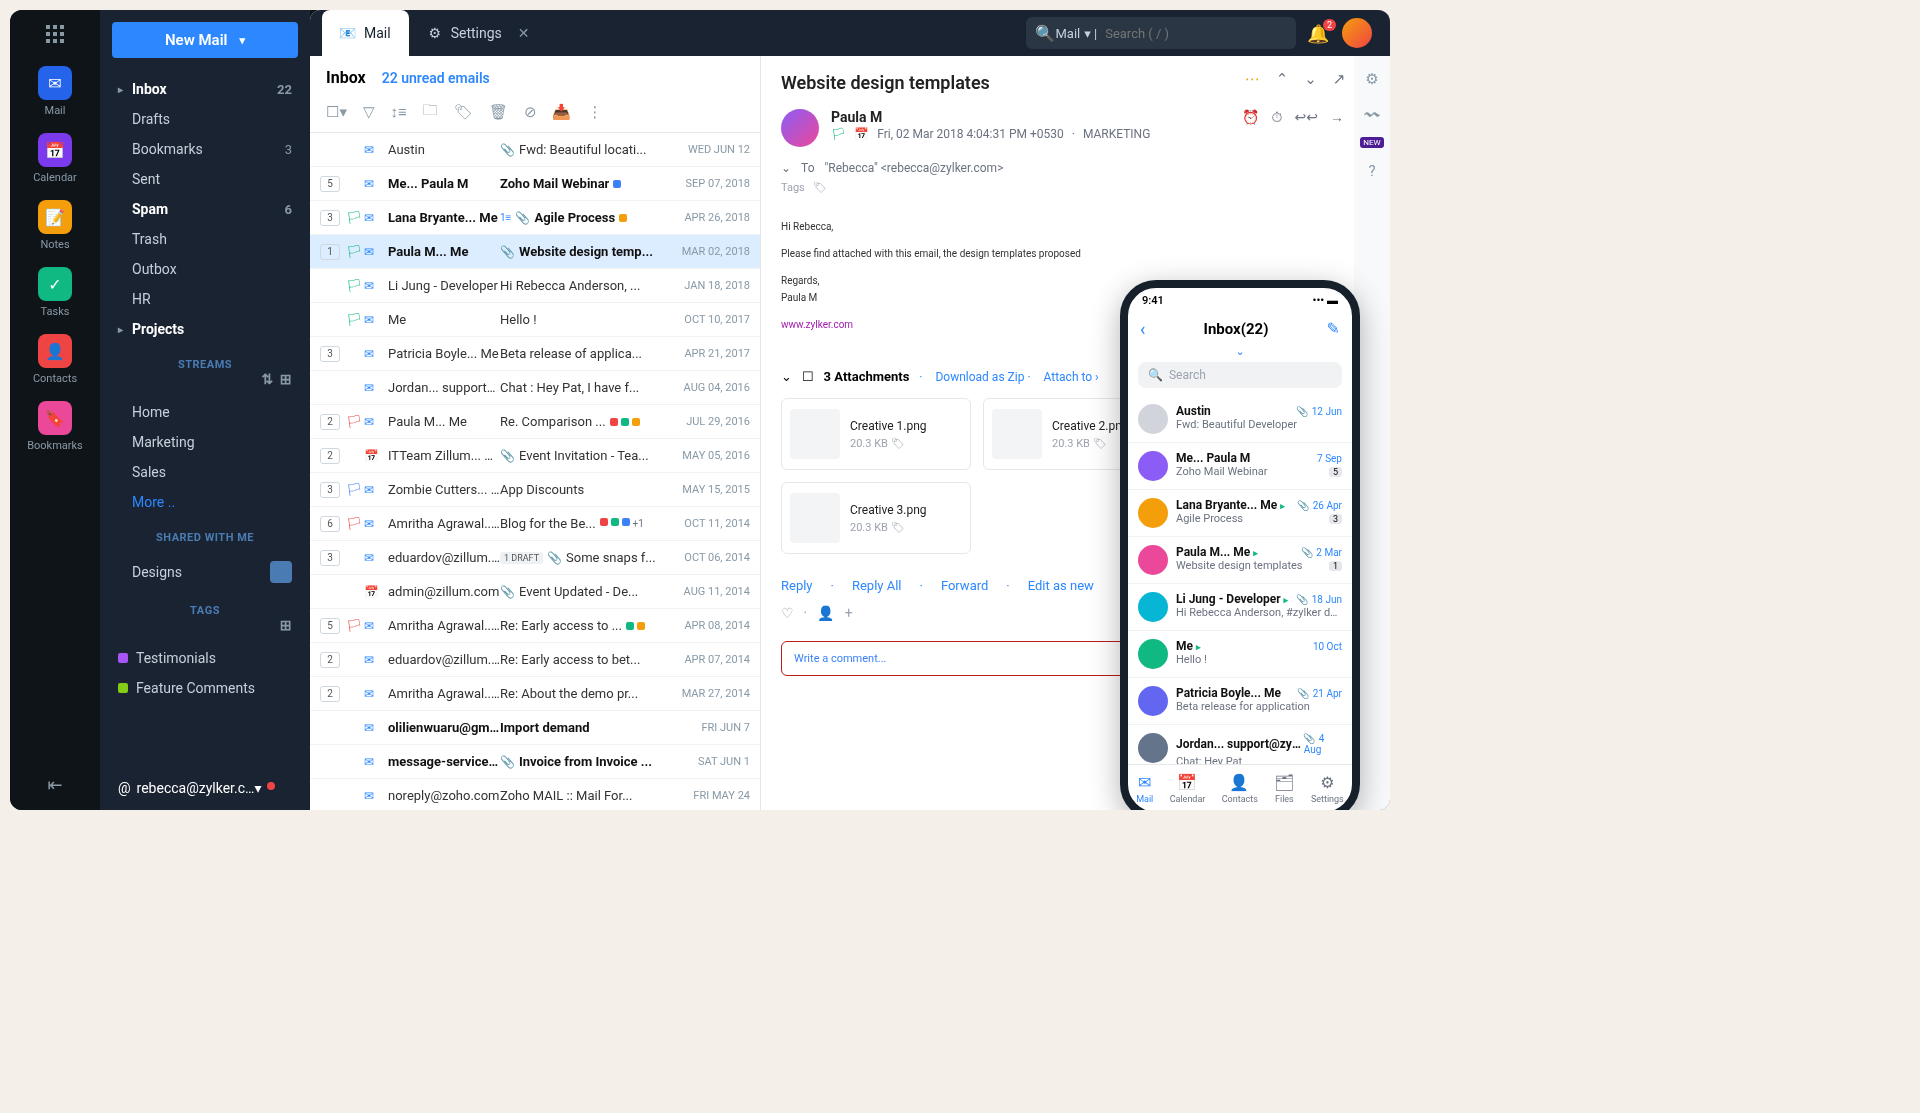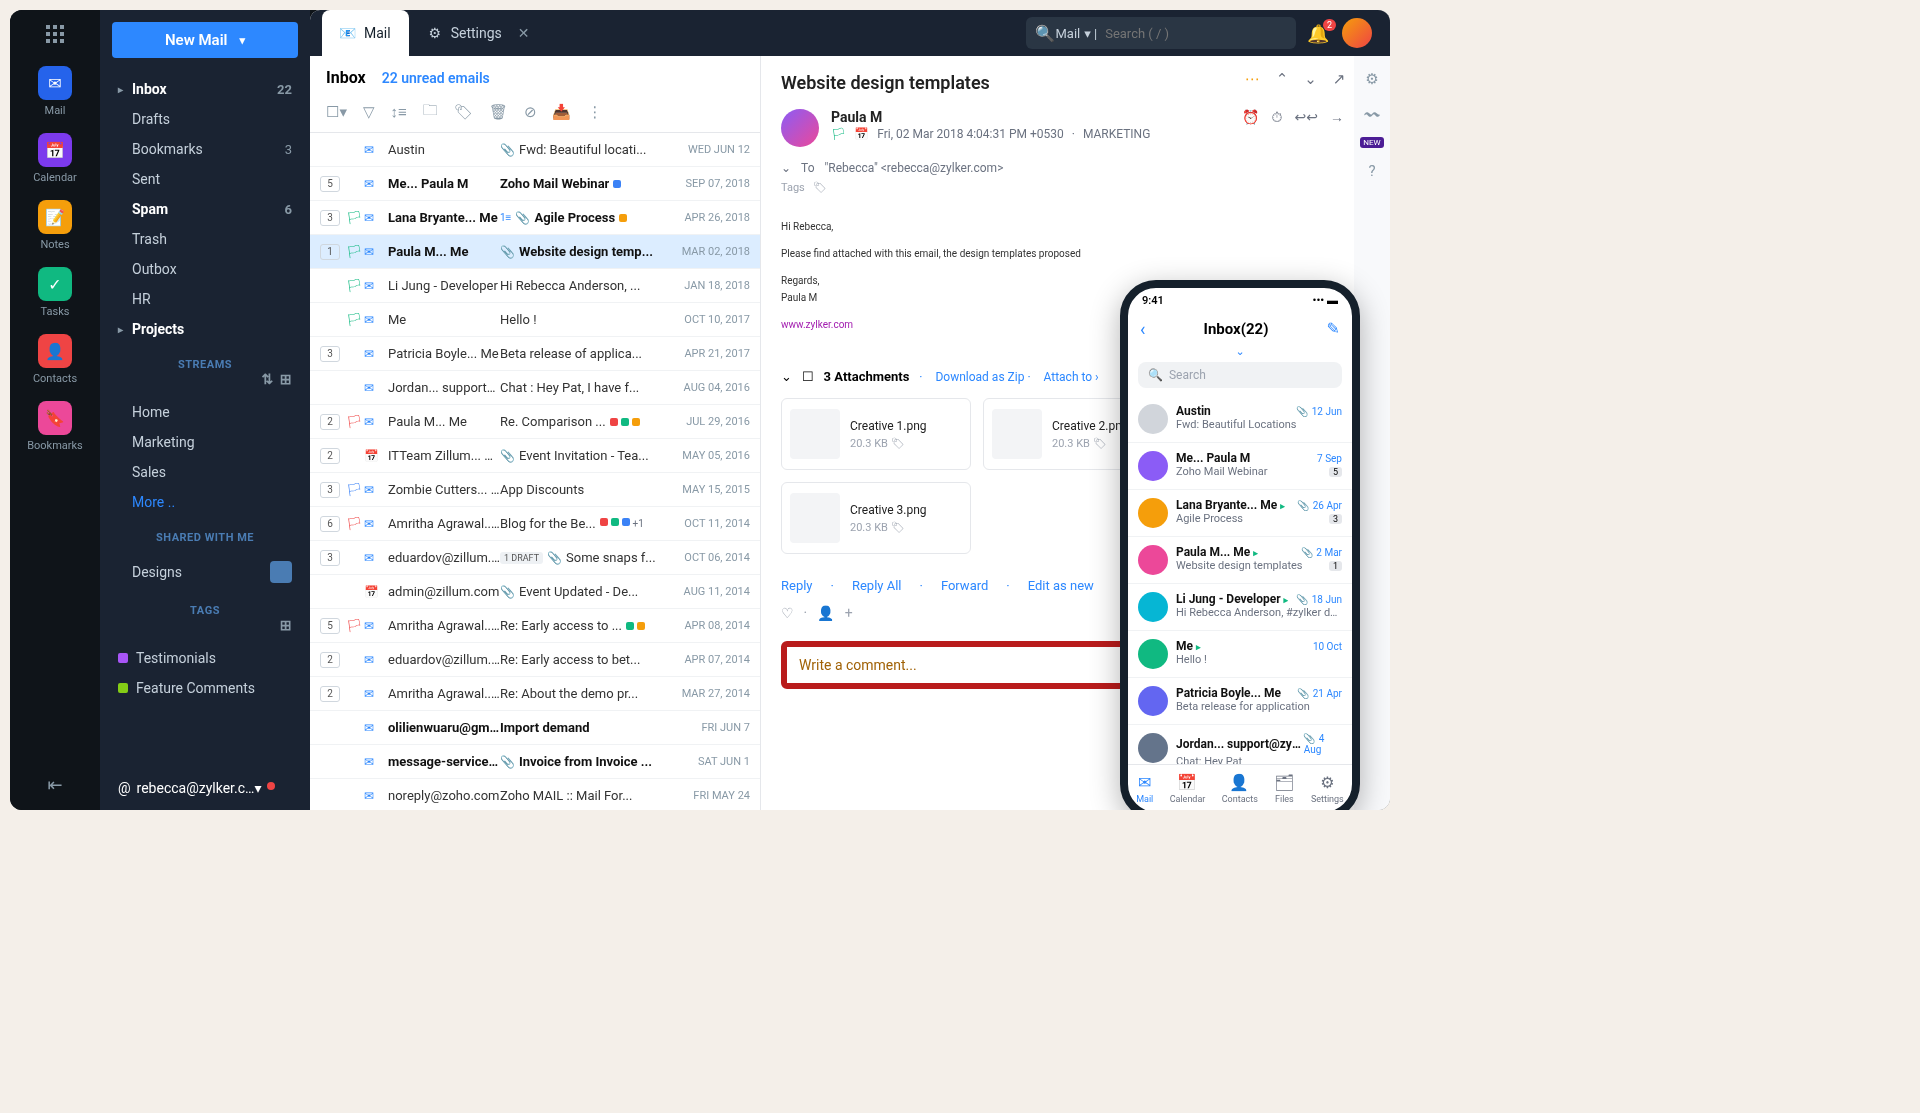--- a/index.html
+++ b/index.html
@@ -100,21 +100,21 @@
 .read-att-links a{margin-left:10px;}
 .attachments{display:flex;flex-wrap:wrap;gap:12px;padding:8px 20px;}
 .att{width:190px;height:72px;border:1px solid #e5e7eb;border-radius:6px;display:flex;align-items:center;padding:8px;gap:10px;}
 .att-thumb{width:50px;height:50px;background:#f3f4f6;border-radius:4px;}
 .att-info{font-size:12px;}
 .att-name{color:#222;margin-bottom:4px;}
 .att-size{color:#9ca3af;font-size:11px;}
 .read-actions{padding:16px 20px 8px;display:flex;gap:18px;font-size:13px;color:#2d88ff;}
 .read-actions span{cursor:pointer;}
 .read-social{padding:4px 20px 12px;display:flex;gap:10px;color:#9ca3af;font-size:14px;}
-.comment-box{margin:8px 20px 16px;border:6px solid #b91c1c;border-radius:6px;padding:10px 12px;color:#a16207;font-size:14px;}
+.comment-box{margin:8px 20px 16px;border:1px solid #b91c1c;border-radius:6px;padding:10px 12px;color:#3b82f6;font-size:11px;}
 .right-rail{position:absolute;right:0;top:0;bottom:0;width:36px;background:#f8f9fb;display:flex;flex-direction:column;align-items:center;gap:14px;padding-top:14px;color:#8899a6;font-size:15px;}
 .right-rail span{cursor:pointer;}
 .new-badge{background:#4c1d95;color:#fff;font-size:8px;padding:1px 3px;border-radius:3px;}
 
 .phone{position:absolute;right:30px;bottom:-10px;width:240px;height:540px;background:#fff;border-radius:36px;border:8px solid #15202b;box-shadow:0 8px 30px rgba(0,0,0,.3);overflow:hidden;display:flex;flex-direction:column;}
 .phone-status{height:24px;display:flex;align-items:center;justify-content:space-between;padding:0 14px;font-size:11px;font-weight:600;}
 .phone-head{display:flex;align-items:center;justify-content:space-between;padding:6px 12px;}
 .phone-back{color:#2d88ff;font-size:18px;}
 .phone-title{font-weight:700;font-size:15px;}
 .phone-compose{color:#2d88ff;font-size:16px;}
@@ -714,21 +714,21 @@
       </div>
     <div class="phone-list" id="phone-list">
         <div class="phone-row">
           <div class="phone-av" style="background:#d1d5db"></div>
     <div class="phone-col">
       <div class="phone-line1">
               <span class="phone-from">Austin</span>
               <span class="phone-date">📎 12 Jun</span>
             </div>
       <div class="phone-line1">
-              <span class="phone-sub">Fwd: Beautiful Locations</span>
+              <span class="phone-sub">Fwd: Beautiful Developer</span>
             </div>
     </div>
         </div>
         <div class="phone-row">
           <div class="phone-av" style="background:#8b5cf6"></div>
     <div class="phone-col">
       <div class="phone-line1">
               <span class="phone-from">Me... Paula M</span>
               <span class="phone-date">7 Sep</span>
             </div>

